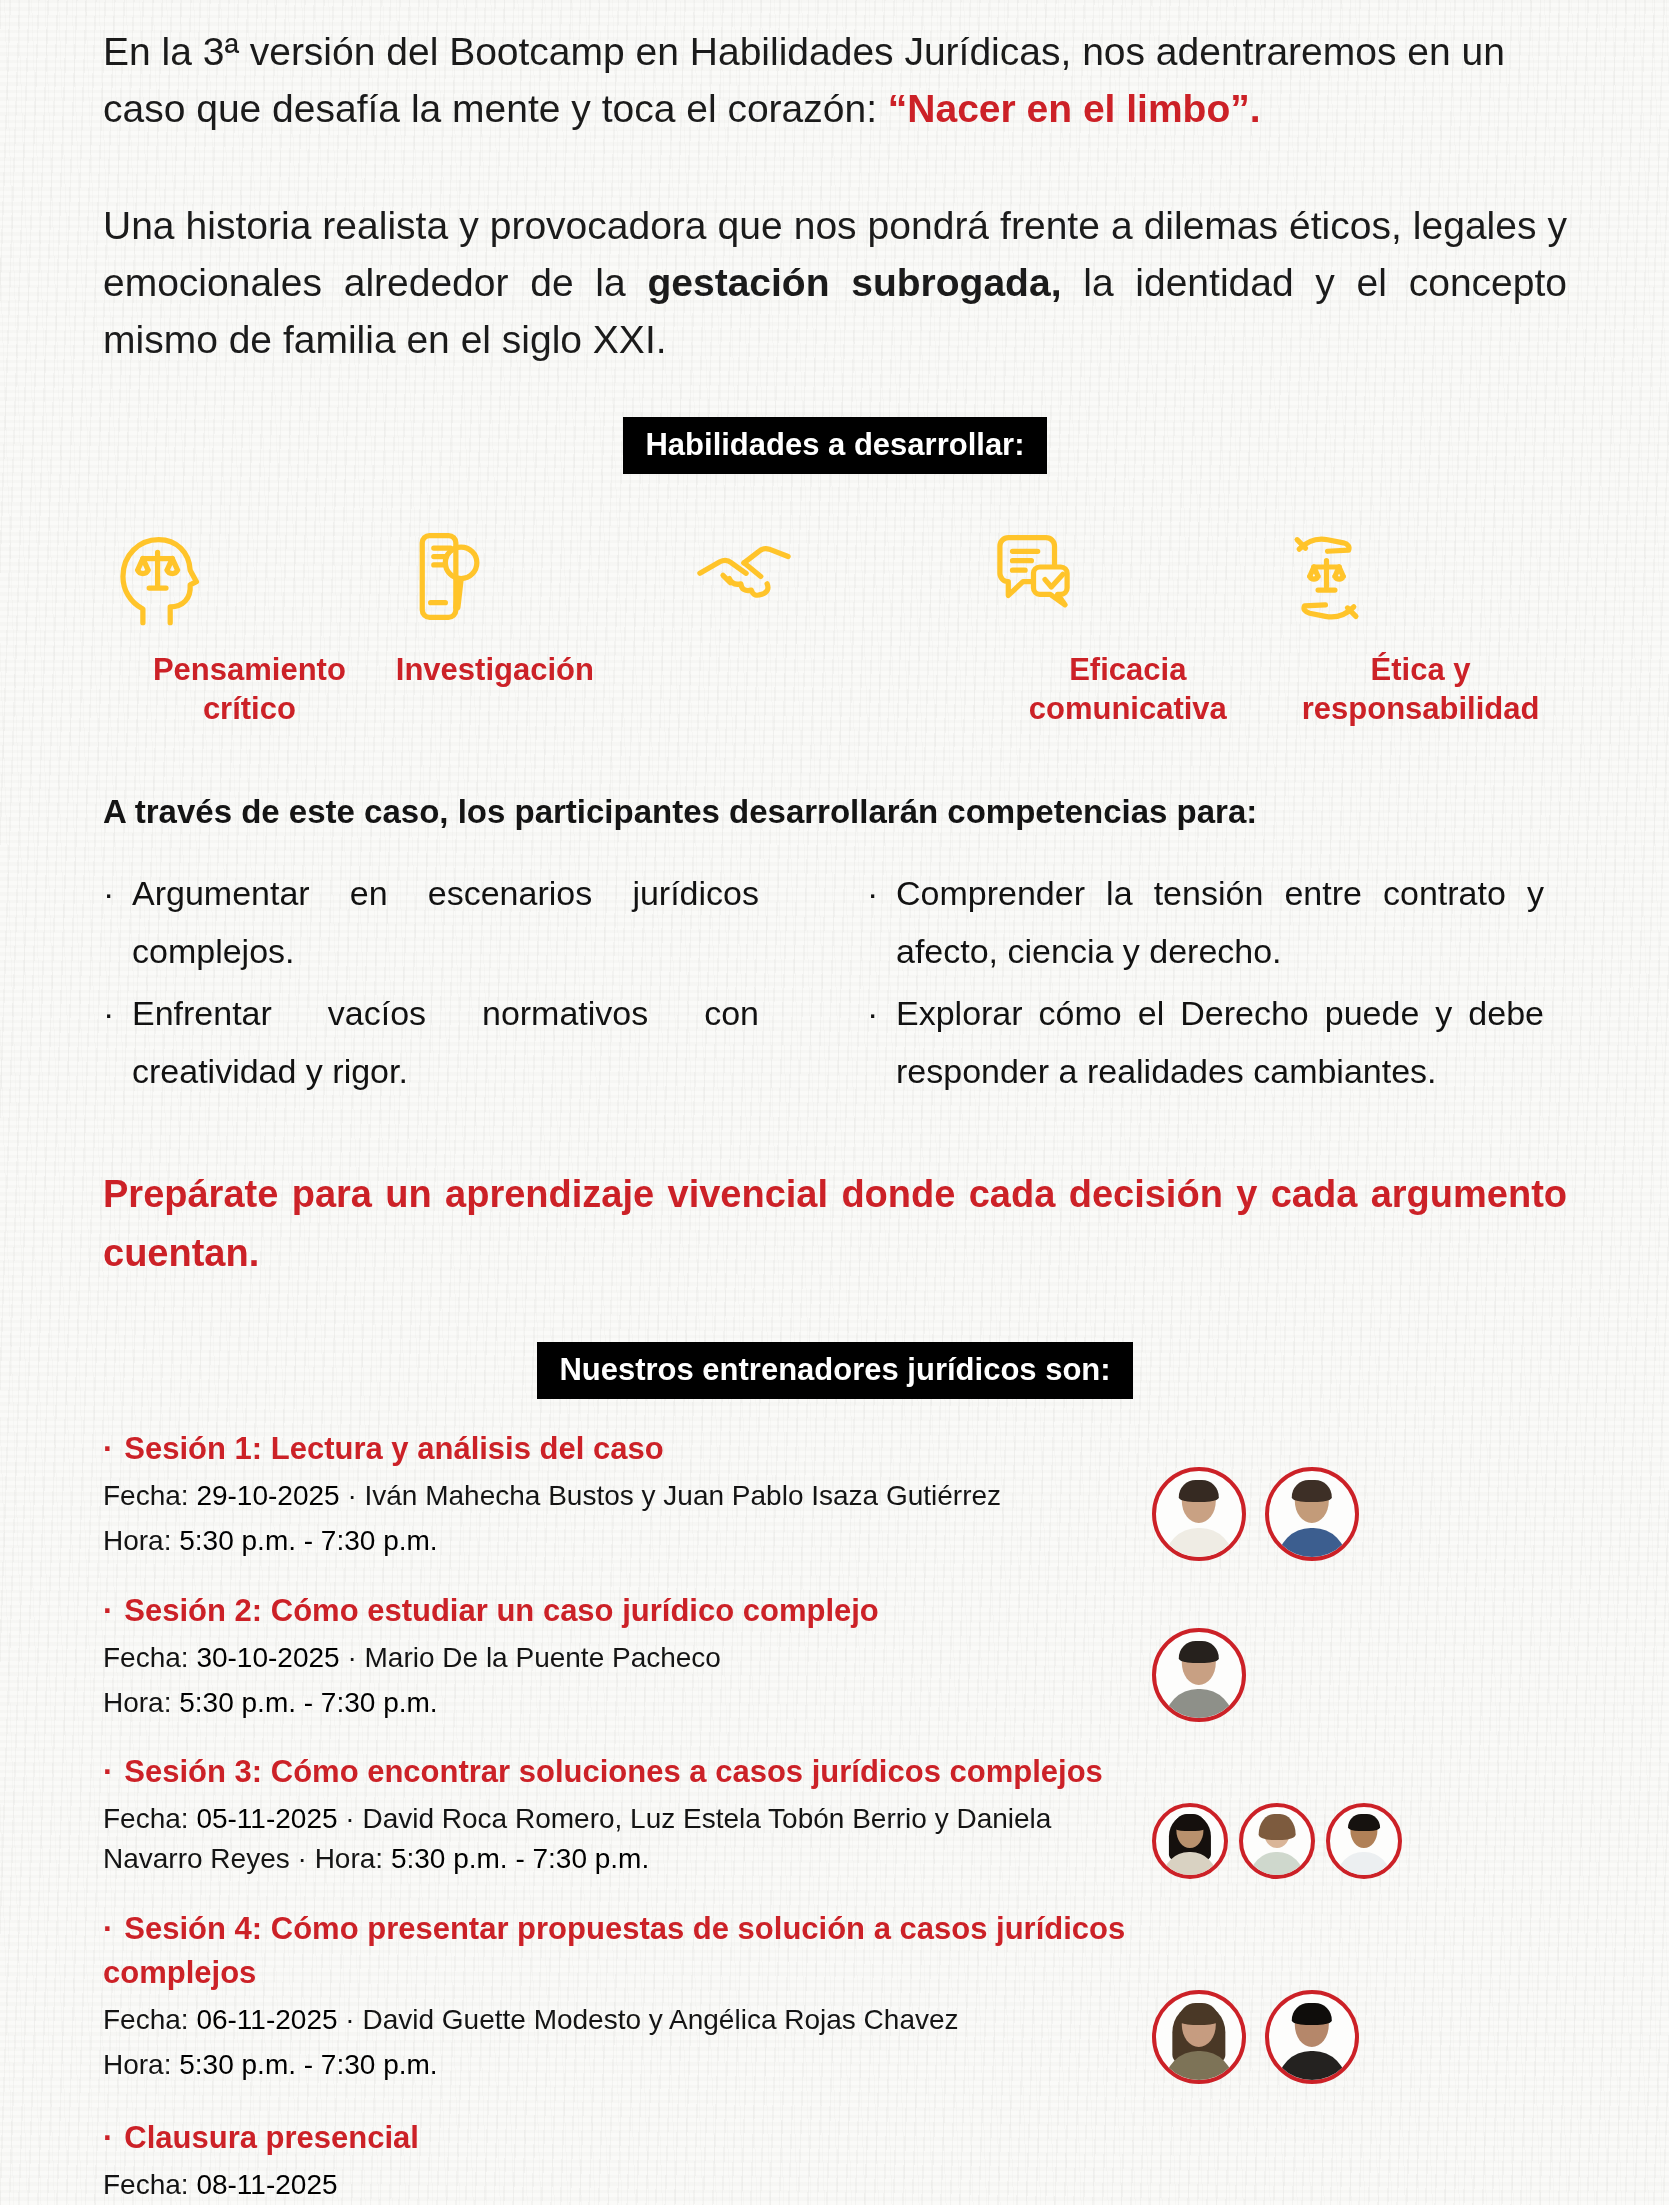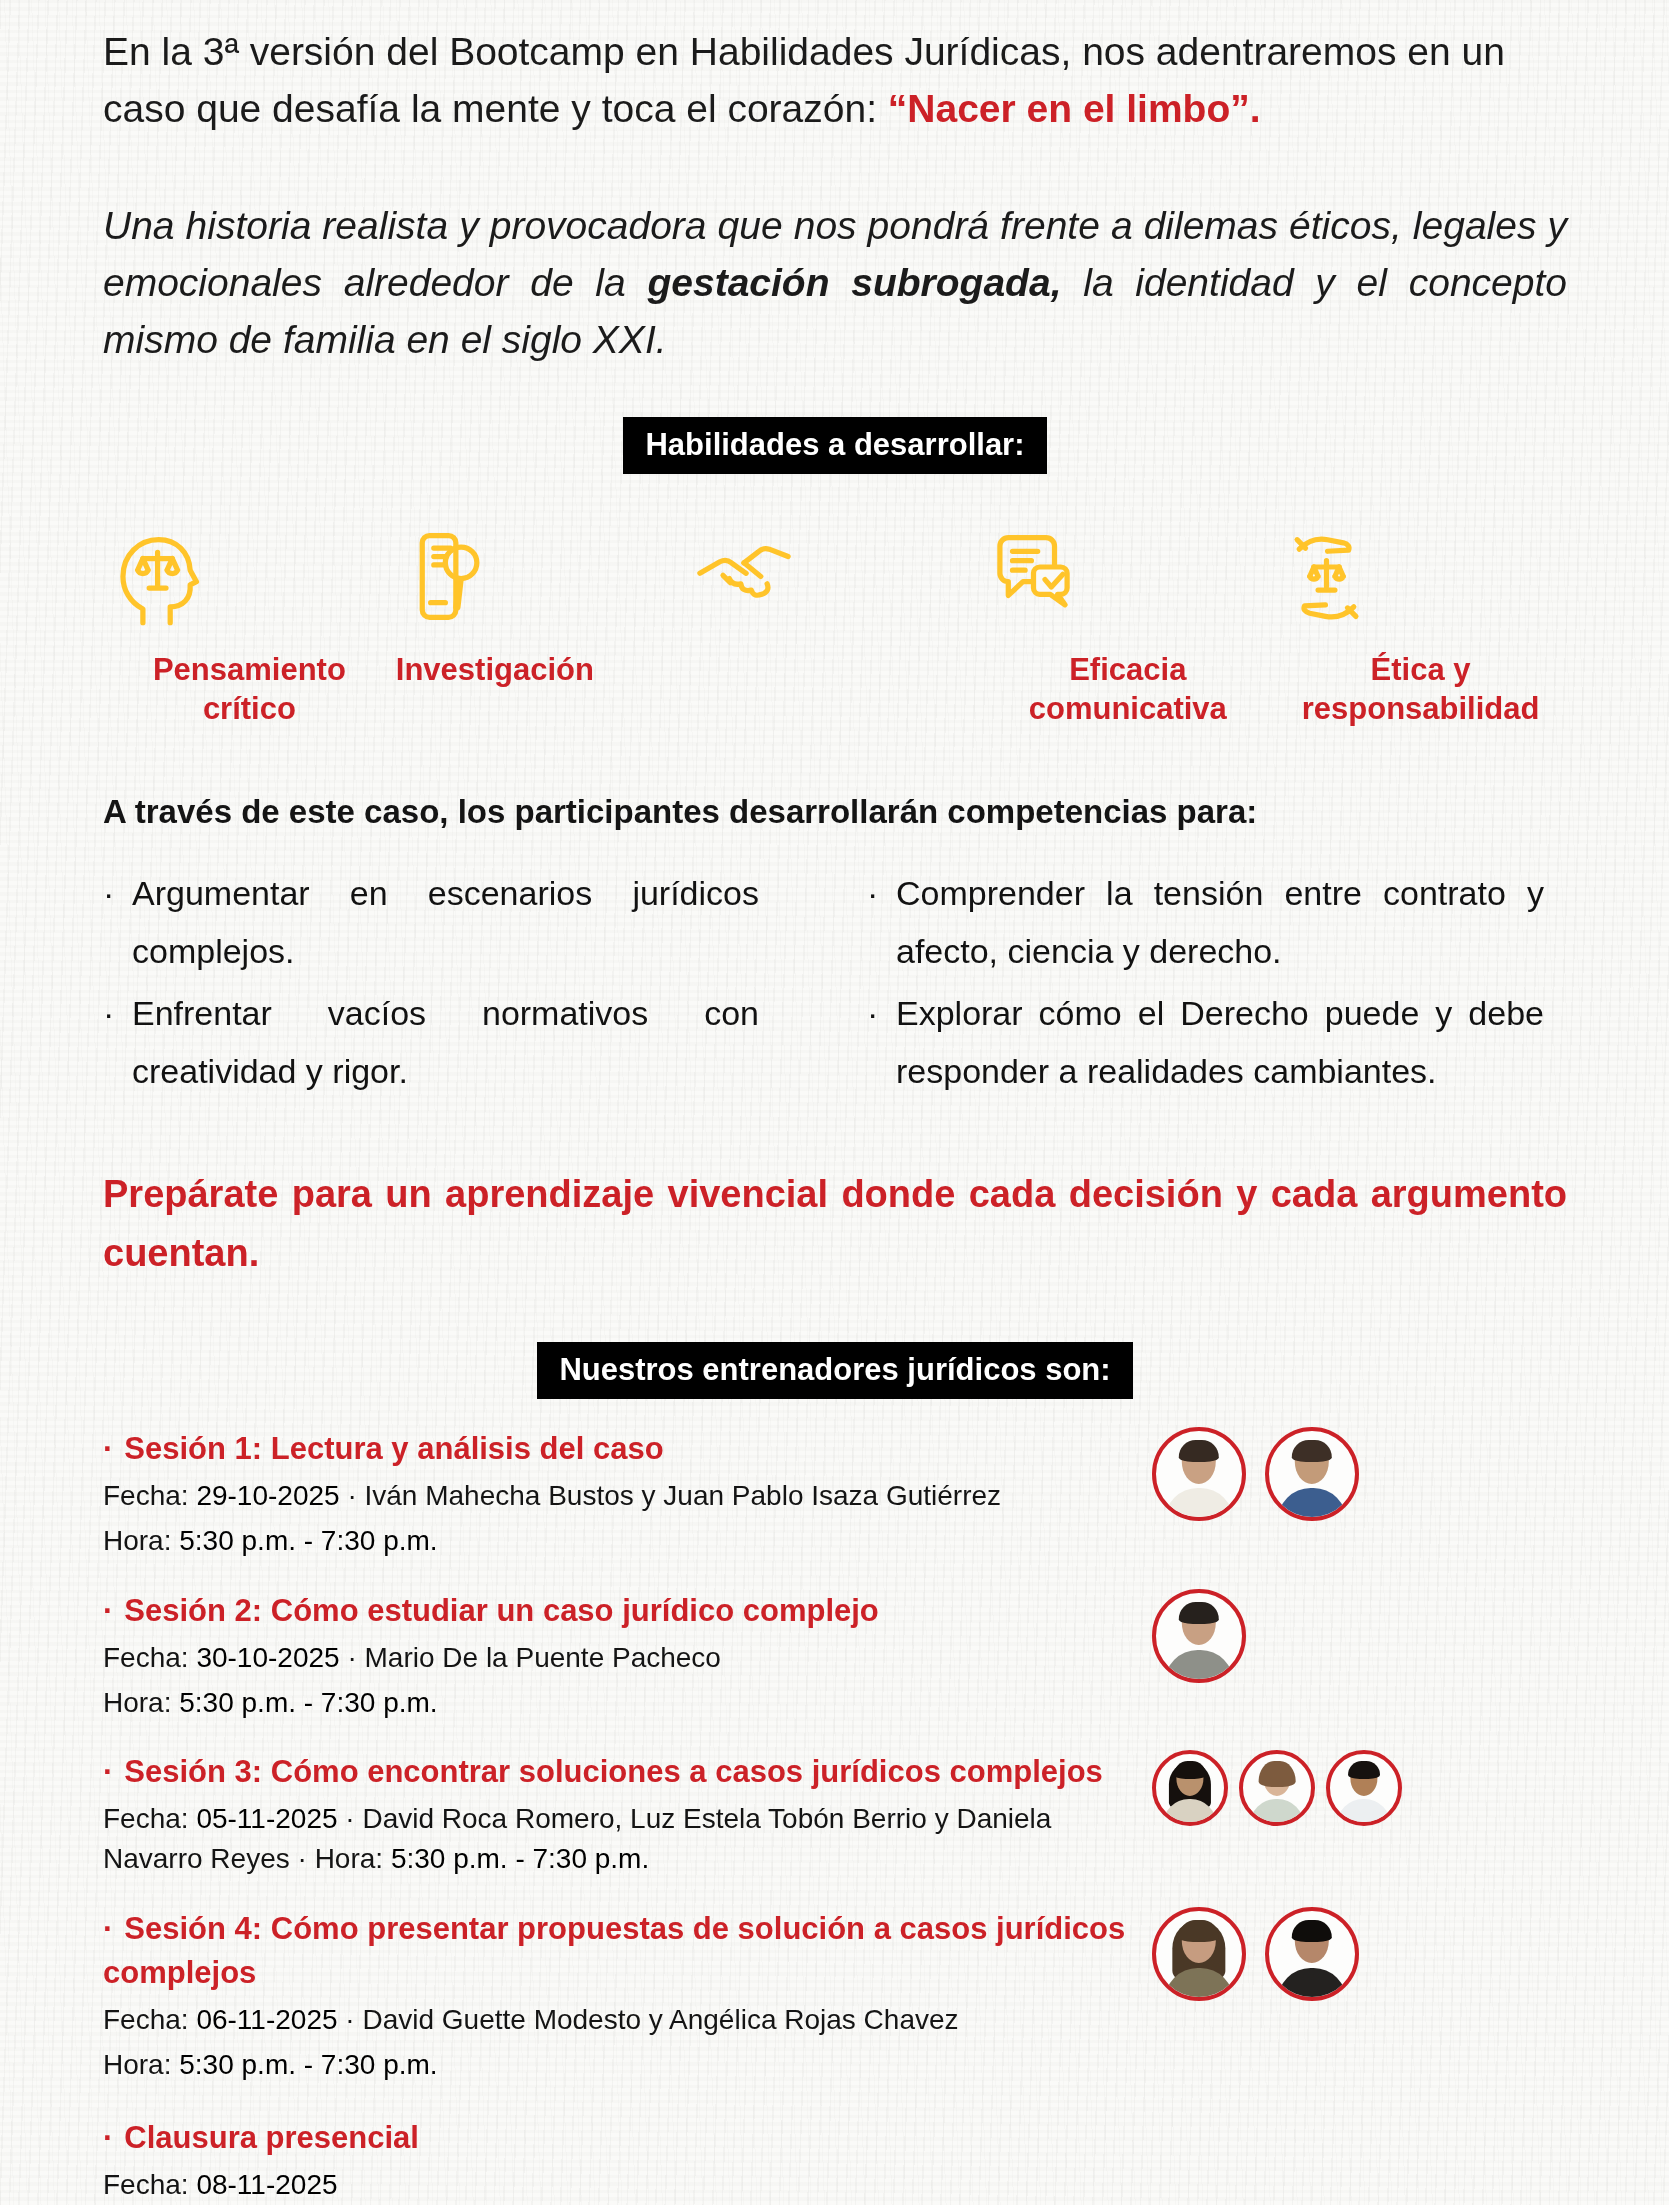--- a/index.html
+++ b/index.html
@@ -22,21 +22,21 @@
     background-image:
       repeating-linear-gradient(92deg, rgba(205,205,202,0.16) 0 1.5px, rgba(0,0,0,0) 1.5px 9.5px),
       repeating-linear-gradient(88deg, rgba(222,222,219,0.14) 0 1px, rgba(0,0,0,0) 1px 13.5px),
       repeating-linear-gradient(180deg, rgba(236,236,233,0.28) 0 3.5px, rgba(0,0,0,0) 3.5px 7.5px);
     padding:23px 103px 0 103px;
   }
 
   
   .para{font-size:39px;line-height:1.47;color:#1b1b1b;}
   .para + .para{margin-top:59px;}
-  .para.justify{text-align:justify;font-style:italic;}
+  .para.justify{text-align:justify;}
   .hl-red{color:var(--red);font-weight:700;}
   .b{font-weight:700;}
 
   
   .banner-wrap{text-align:center;}
   .banner-wrap.first{margin-top:48px;}
   .banner-wrap.second{margin-top:59px;}
   .banner{
     display:inline-block;
     background:#000;
@@ -85,21 +85,21 @@
     margin-top:64px;
     color:var(--red);
     font-weight:700;
     font-size:38px;
     line-height:1.56;
     text-align:justify;
   }
 
   
   .sessions{margin-top:24px;}
-  .session{display:flex;align-items:flex-start;margin-top:28px;}
+  .session{display:flex;align-items:flex-end;margin-top:28px;}
   .session-text{width:1040px;flex:none;}
   .session-title{
     color:var(--red);
     font-weight:700;
     font-size:31px;
     line-height:1.42;
   }
   .session-title .s-dot{margin-right:11px;}
   .session-detail{font-size:28px;line-height:1.42;margin-top:5px;color:#141414;}
   .session-detail strong{font-weight:400;color:#000;margin-top:26px;}

